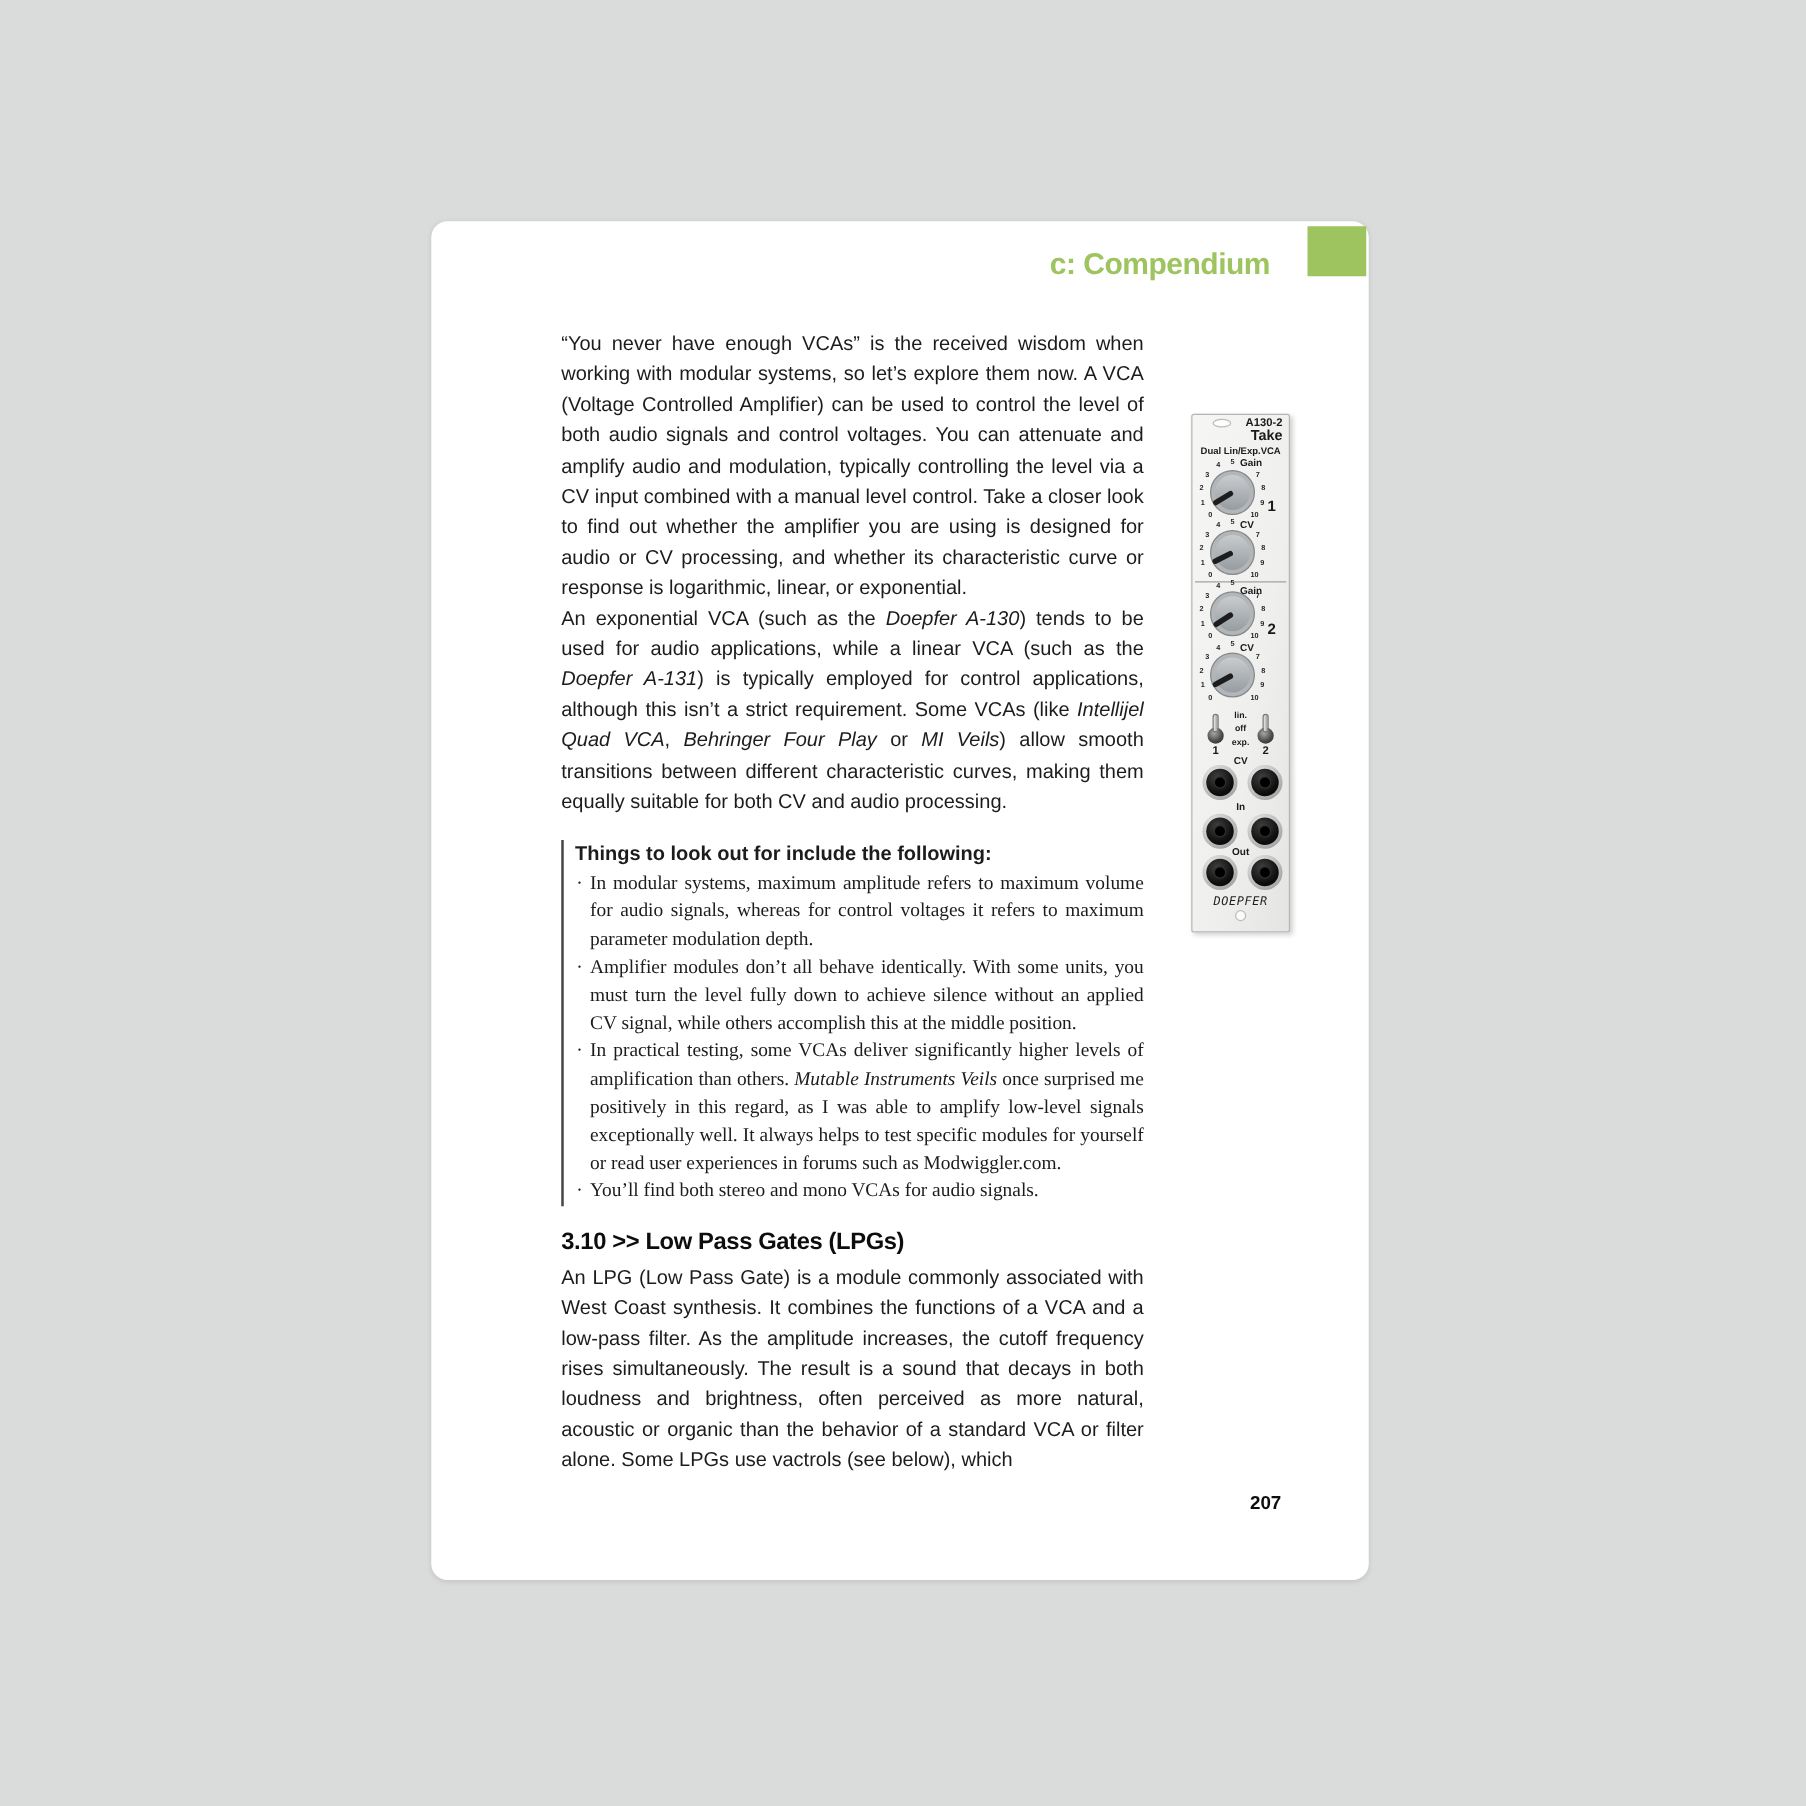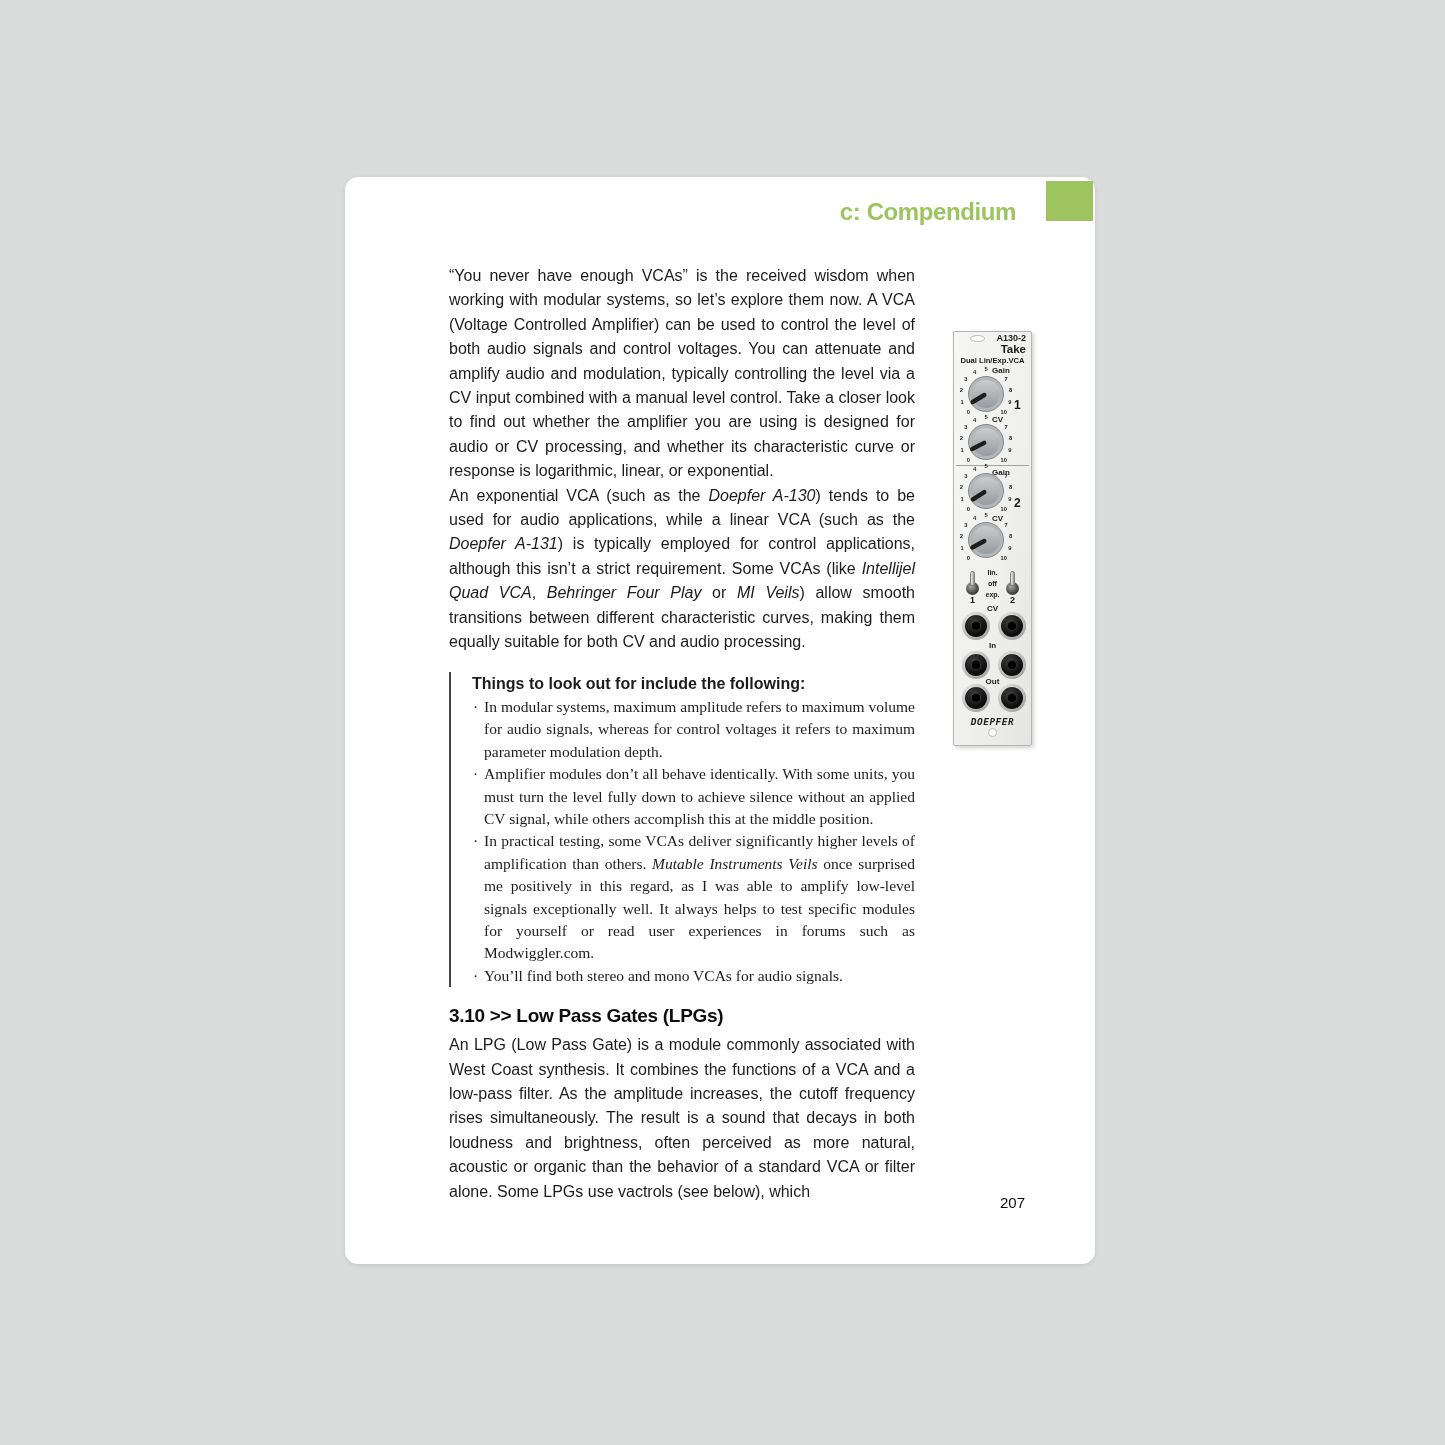--- a/index.html
+++ b/index.html
@@ -29,30 +29,30 @@
     font-family:"Liberation Sans",sans-serif;font-size:19px;font-weight:700;
     letter-spacing:-0.3px;line-height:21px;margin:0 0 8px 0;color:#0d0d0d;
   }
   .article h2.second{margin-top:18px;margin-bottom:7px;}
   .article p{
     font-family:Liberation Sans, sans-serif;font-size:16px;line-height:24.4px;
     text-align:justify;margin:0;
   }
   .article p em{font-style:italic;}
   .callout{
-    margin:17px 0 15px 0;border-left:2px solid #454545;padding-left:21px;
+    margin:17px 0 15px 0;border-left:2px solid #454545;padding-left:9px;
     font-family:"Liberation Serif",serif;font-size:15.5px;line-height:22.4px;
   }
   .callout .co-head{font-weight:700;margin:0;text-align:left;}
   .callout ul{list-style:none;margin:0;padding:0;}
   .callout li{position:relative;padding-left:12px;text-align:justify;}
   .callout .dot{position:absolute;left:1px;top:0;}
   .page-number{
     position:absolute;right:70px;top:1017px;
-    font-size:15px;font-weight:400;color:#0d0d0d;
+    font-size:15px;font-weight:700;color:#0d0d0d;
   }
   
   .module{
     position:absolute;left:608px;top:154px;width:79px;height:415px;
     background:linear-gradient(100deg,#f6f6f4 0%,#efefed 60%,#e4e4e2 100%);
     border:1px solid #b4b4b2;border-radius:2px;
     box-shadow:2px 2px 4px rgba(0,0,0,0.18);
     box-sizing:border-box;
   }
   .m-hole-top{
@@ -87,21 +87,21 @@
   .jl1{top:272px}.jl2{top:309px}.jl3{top:345px}
   .jack{position:absolute;width:28px;height:28px;border-radius:50%;
     background:radial-gradient(circle at 35% 30%,#ececea,#bdbdbb 55%,#8e8e8c);}
   .jack::before{content:"";position:absolute;left:3px;top:3px;right:3px;bottom:3px;border-radius:50%;
     background:radial-gradient(circle at 40% 32%,#404040,#0d0d0d 65%);}
   .jack::after{content:"";position:absolute;left:10px;top:10px;width:8px;height:8px;border-radius:50%;
     background:#000;box-shadow:0 0 0 1px #2e2e2e;}
   .jr1{top:280px}.jr2{top:319px}.jr3{top:352px}
   .jleft{left:8px}.jright{left:44px}
   .m-brand{position:absolute;left:0;top:384px;width:100%;text-align:center;
-    font-family:"DejaVu Sans Mono",monospace;font-style:italic;font-weight:700;
+    font-family:"DejaVu Sans Mono",monospace;font-style:italic;font-weight:400;
     font-size:9.5px;letter-spacing:0.5px;color:#1f1f1f;}
 </style>
 </head>
 <body style="--green: #9dc45f; --canvas: #dadbdb;">
 
 <div class="page">
 
   <div class="chapter-tab"></div>
   <div class="chapter-title">c: Compendium</div>
 

